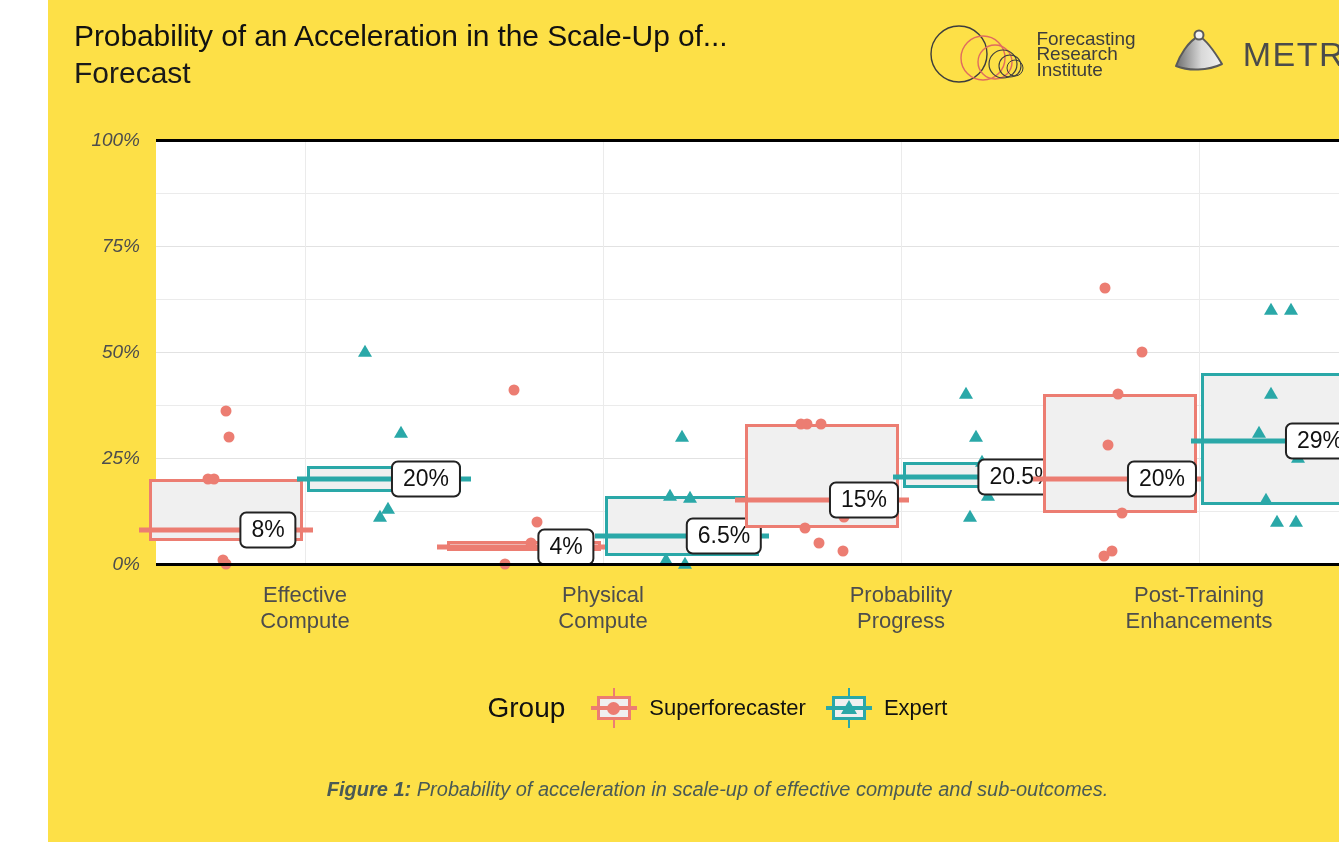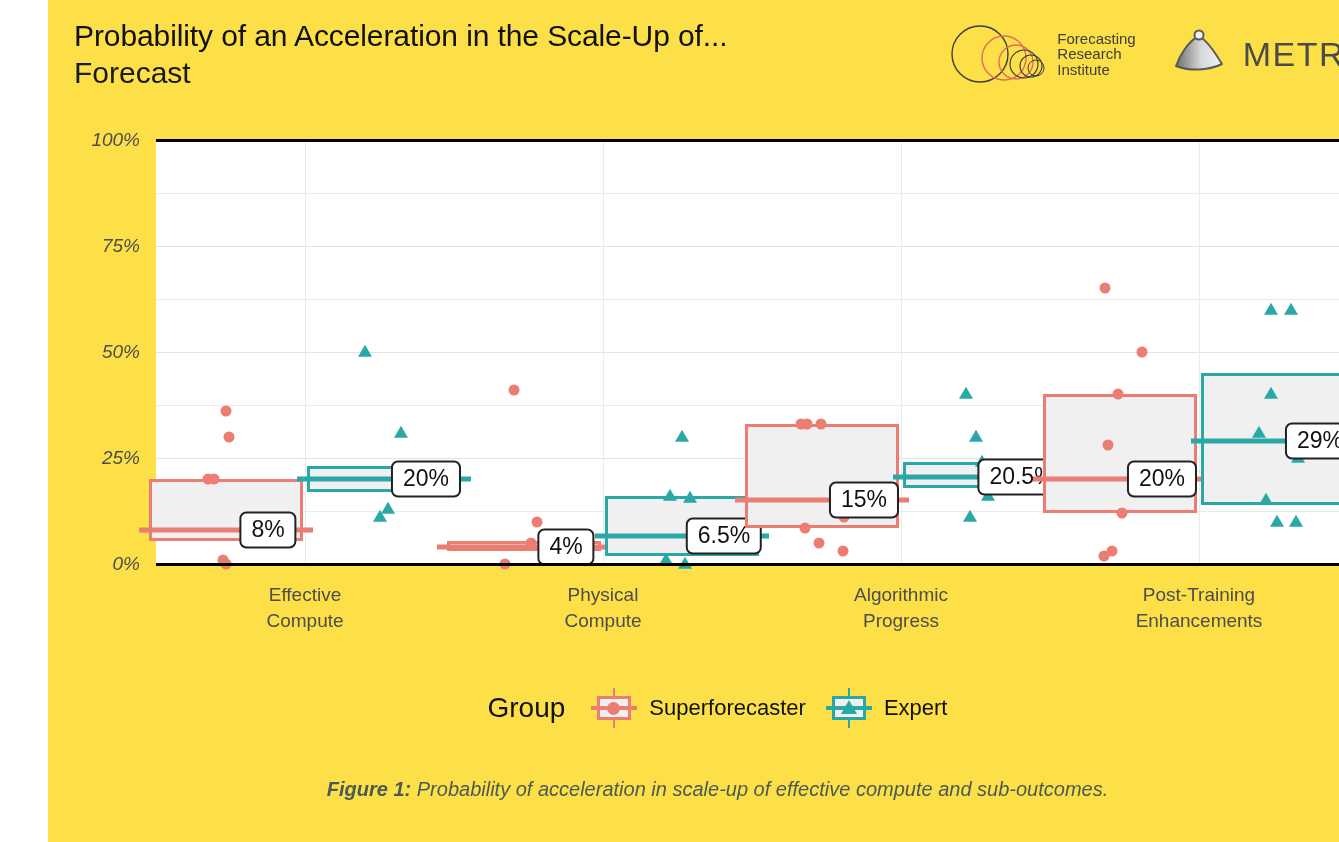--- a/index.html
+++ b/index.html
@@ -55,21 +55,21 @@
     right: 42px;
     top: 22px;
     display: flex;
     align-items: center;
     gap: 36px;
   }
   .fri-logo { display: flex; align-items: center; gap: 7px; }
   .fri-text {
     display: flex;
     flex-direction: column;
-    font-size: 15px;
+    font-size: 19px;
     line-height: 15.5px;
     color: #3d3d3d;
     font-family: "Liberation Sans", sans-serif;
     justify-content: space-between;
   }
   .metr-logo { display: flex; align-items: center; gap: 15px; }
   .metr-text {
     font-size: 34px;
     letter-spacing: 1.5px;
     color: #4b4b4b;
@@ -120,21 +120,21 @@
     text-align: right;
     font-size: 19px;
     color: #4d4d4d;
     transform: translateY(-50%);
     white-space: nowrap;
     font-style: italic;
   }
   .xlabel {
     position: absolute;
     text-align: center;
-    font-size: 19px;
+    font-size: 22px;
     line-height: 26px;
     color: #4d4d4d;
     transform: translateX(-50%);
     white-space: pre-line;
   }
 
   
   .bp-box {
     position: absolute;
     box-sizing: border-box;
@@ -402,21 +402,21 @@
         <div class="ytick" style="top: 346px;">25%</div>
         <div class="ytick" style="top: 240px;">50%</div>
         <div class="ytick" style="top: 134px;">75%</div>
         <div class="ytick" style="top: 28px;">100%</div>
       </div>
     <div id="xaxis">
         <div class="xlabel" style="left: 257px; top: 470px;">Effective
 Compute</div>
         <div class="xlabel" style="left: 555px; top: 470px;">Physical
 Compute</div>
-        <div class="xlabel" style="left: 853px; top: 470px;">Algorithmic
+        <div class="xlabel" style="left: 853px; top: 470px;">Probability
 Progress</div>
         <div class="xlabel" style="left: 1151px; top: 470px;">Post-Training
 Enhancements</div>
       </div>
   <div class="axis-line" style="top: 27px;"></div>
       <div class="axis-line" style="top: 451px;"></div>
     </div>
 
   <div id="legend">
     <div id="legend-title">Group</div>

